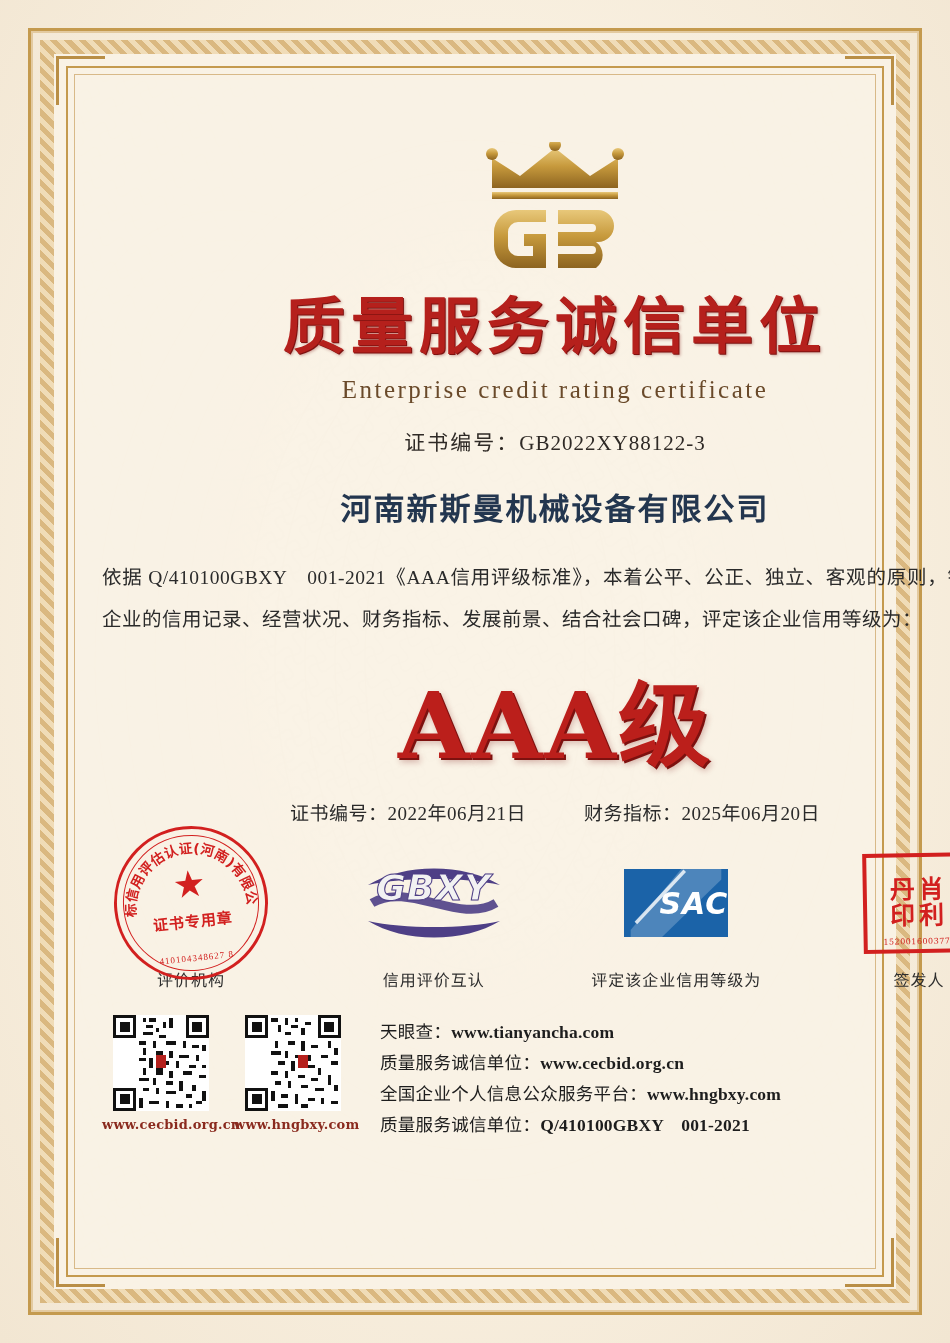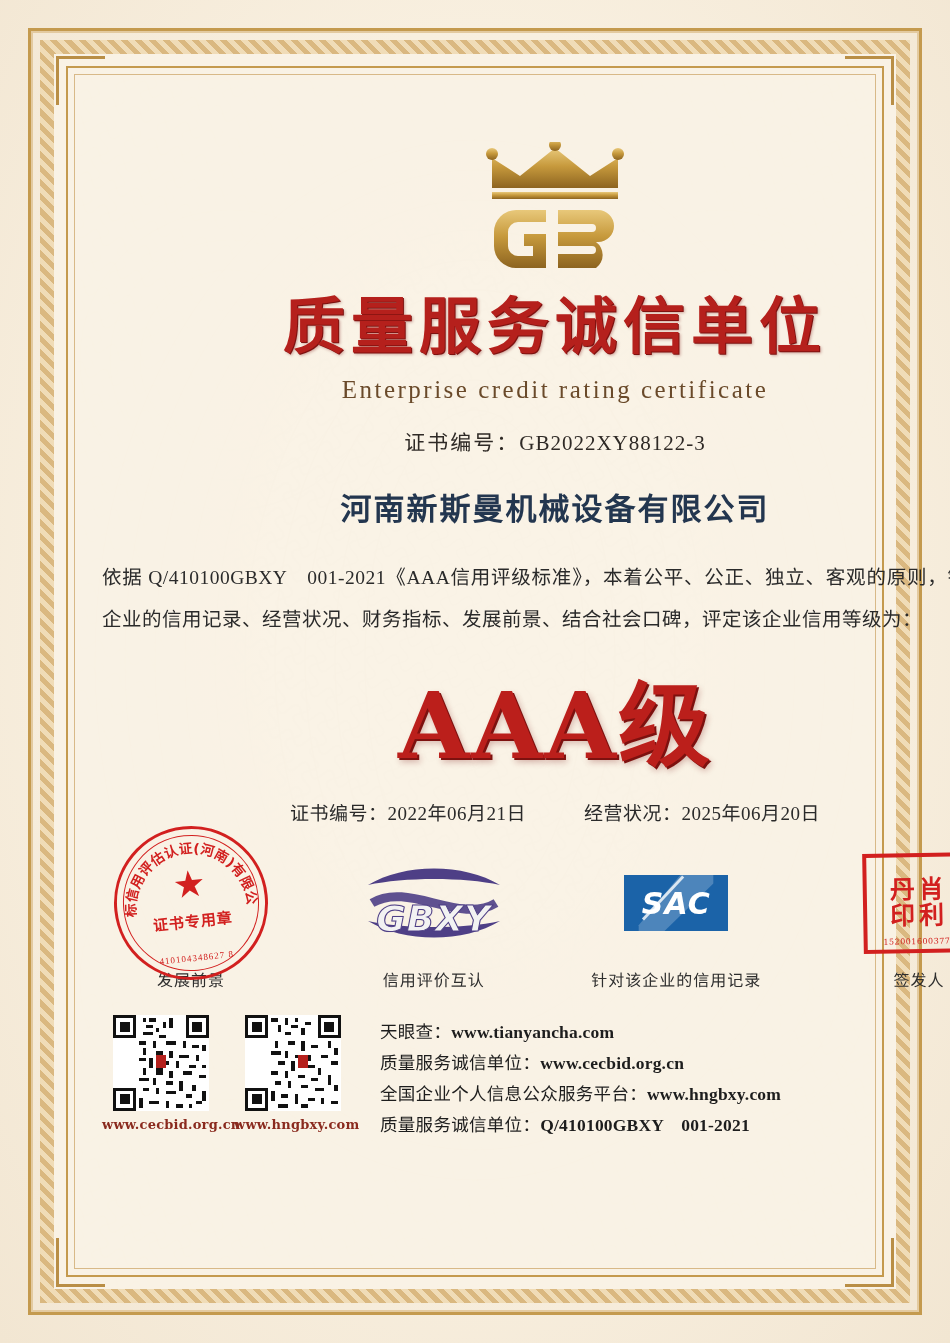--- a/index.html
+++ b/index.html
@@ -181,44 +181,44 @@
   }
   .stamp-round .arc-text {
     position: absolute; inset: 0;
   }
   .stamp-round .arc-text svg { width: 100%; height: 100%; }
 
   
   .gbxy {
     position: relative;
     width: 140px; height: 72px;
-    display: flex; align-items: flex-end; justify-content: center;
+    display: flex; align-items: flex-start; justify-content: center;
   }
   .gbxy .word {
     font-family: "DejaVu Sans","Liberation Sans",sans-serif;
     font-weight: 700;
     font-style: italic;
     font-size: 36px;
     color: #f2f2f2;
     letter-spacing: 1px;
     -webkit-text-stroke: 1px #4e3f86;
     text-shadow: 0 0 1px #4e3f86;
     position: relative; z-index: 2;
   }
   .gbxy .swoosh {
     position: absolute; inset: 0; z-index: 1;
   }
   .gbxy .swoosh svg { width: 100%; height: 100%; }
 
   
   .sac {
     position: relative;
-    width: 104px; height: 56px;
+    width: 104px; height: 68px;
     background: #1b63a8;
-    display: flex; align-items: center; justify-content: center;
+    display: flex; align-items: center; justify-content: flex-end;
   }
   .sac .txt {
     font-family: "DejaVu Sans","Liberation Sans",sans-serif;
     font-weight: 700; font-style: italic;
     font-size: 30px; color: #ffffff; letter-spacing: 1px;
     position: relative; z-index: 2;
   }
   .sac .slash {
     position: absolute; inset: 0; z-index: 1;
   }
@@ -385,21 +385,21 @@
 
     <div class="body-text">依据 Q/410100GBXY　001-2021《AAA信用评级标准》，本着公平、公正、独立、客观的原则，针对该企业的信用记录、经营状况、财务指标、发展前景、结合社会口碑，评定该企业信用等级为：</div>
 
     <div class="grade">AAA级</div>
 
     <div class="dates">
       <div>
         <span>证书编号：</span><span>2022年06月21日</span>
       </div>
       <div>
-        <span>经营状况：</span><span>2025年06月20日</span>
+        <span>财务指标：</span><span>2025年06月20日</span>
       </div>
     </div>
 
     <div class="seals">
 
       <div class="seal-cell">
         <div class="seal-graphic">
           <div class="stamp-round">
             <div class="inner-ring"></div>
             <div class="arc-text">
@@ -410,21 +410,21 @@
                 <text font-size="13.5" fill="#d2201f" font-family="DejaVu Sans, sans-serif" font-weight="bold" letter-spacing="0.4">
                   <textPath href="#arcTop" startOffset="50%" text-anchor="middle">国标信用评估认证(河南)有限公司</textPath>
                 </text>
               </svg>
             </div>
             <div class="star">★</div>
             <div class="mid">证书专用章</div>
             <div class="code">410104348627 8</div>
           </div>
         </div>
-        <div class="seal-caption">发展前景</div>
+        <div class="seal-caption">评价机构</div>
       </div>
 
       <div class="seal-cell">
         <div class="seal-graphic">
           <div class="gbxy">
             <div class="swoosh">
               <svg viewBox="0 0 140 72" xmlns="http://www.w3.org/2000/svg">
                 <path d="M4 18 C40 -4 100 -4 136 18 C100 10 40 10 4 18 Z" fill="#4e3f86"></path>
                 <path d="M4 54 C40 76 100 76 136 54 C100 62 40 62 4 54 Z" fill="#4e3f86"></path>
                 <path d="M8 36 C44 14 96 58 132 36" fill="none" stroke="#4e3f86" stroke-width="9" opacity=".9"></path>
@@ -441,21 +441,21 @@
           <div class="sac">
             <div class="slash">
               <svg viewBox="0 0 104 78" xmlns="http://www.w3.org/2000/svg">
                 <path d="M0 70 L58 0 L104 0 L104 12 L36 78 L0 78 Z" fill="#ffffff" opacity=".22"></path>
                 <path d="M6 62 L62 2" stroke="#ffffff" stroke-width="4" opacity=".8" fill="none"></path>
               </svg>
             </div>
             <div class="txt">SAC</div>
           </div>
         </div>
-        <div class="seal-caption">针对该企业的信用记录</div>
+        <div class="seal-caption">评定该企业信用等级为</div>
       </div>
 
       <div class="seal-cell">
         <div class="seal-graphic">
           <div class="stamp-square">
             <div class="row">丹肖</div>
             <div class="row">印利</div>
             <div class="serial">1520016003778</div>
           </div>
         </div>

